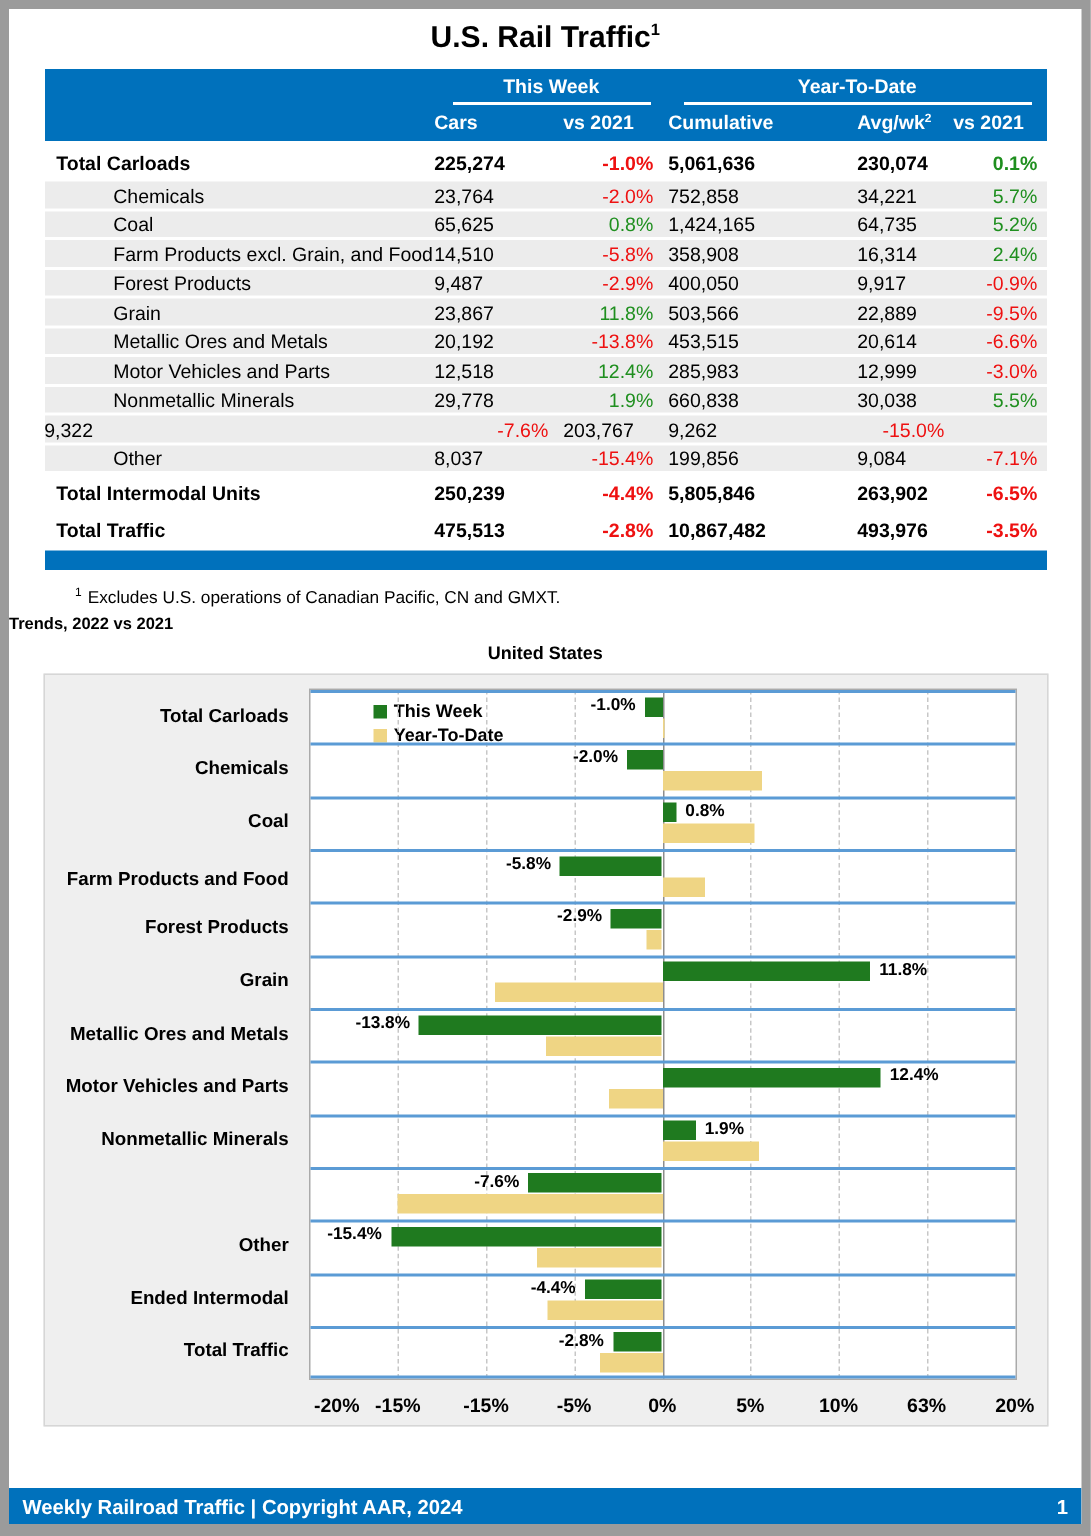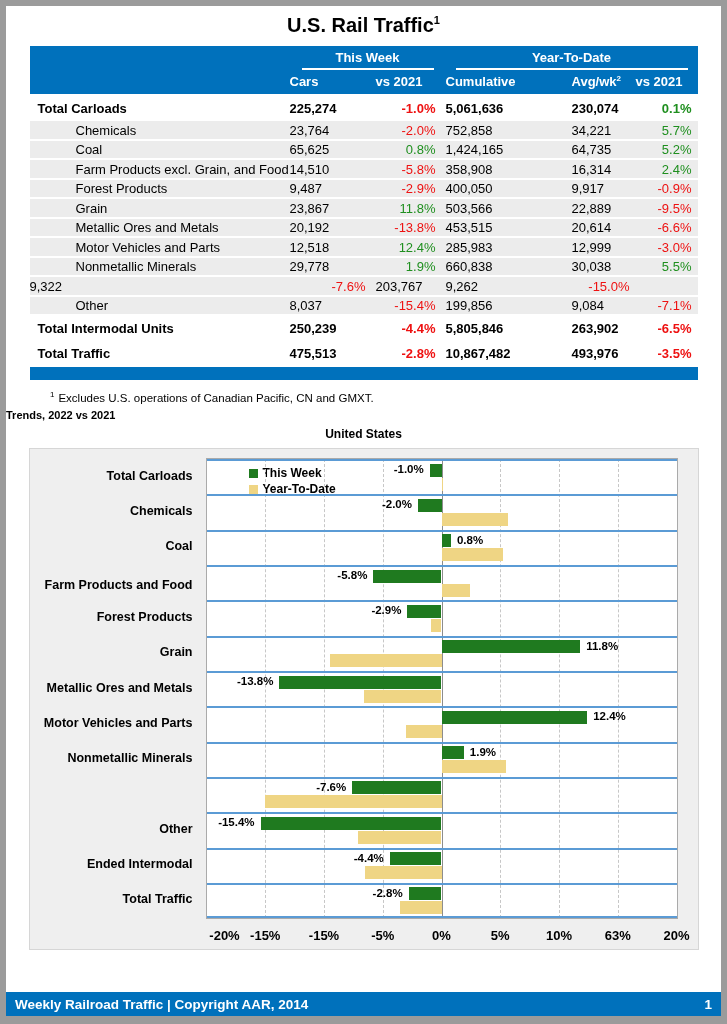--- a/index.html
+++ b/index.html
@@ -298,17 +298,17 @@
         <div class="x-tick" style="left: 177.25px;">-5%</div>
         <div class="x-tick" style="left: 236px;">0%</div>
         <div class="x-tick" style="left: 294.75px;">5%</div>
         <div class="x-tick" style="left: 353.5px;">10%</div>
         <div class="x-tick" style="left: 412.25px;">63%</div>
         <div class="x-tick" style="left: 471px;">20%</div>
       </div>
   </div>
 
   <div class="footer">
-    <span>Weekly Railroad Traffic | Copyright AAR, 2014</span>
+    <span>Weekly Railroad Traffic | Copyright AAR, 2024</span>
     <span>1</span>
   </div>
 
 </div>
 
 </body></html>

